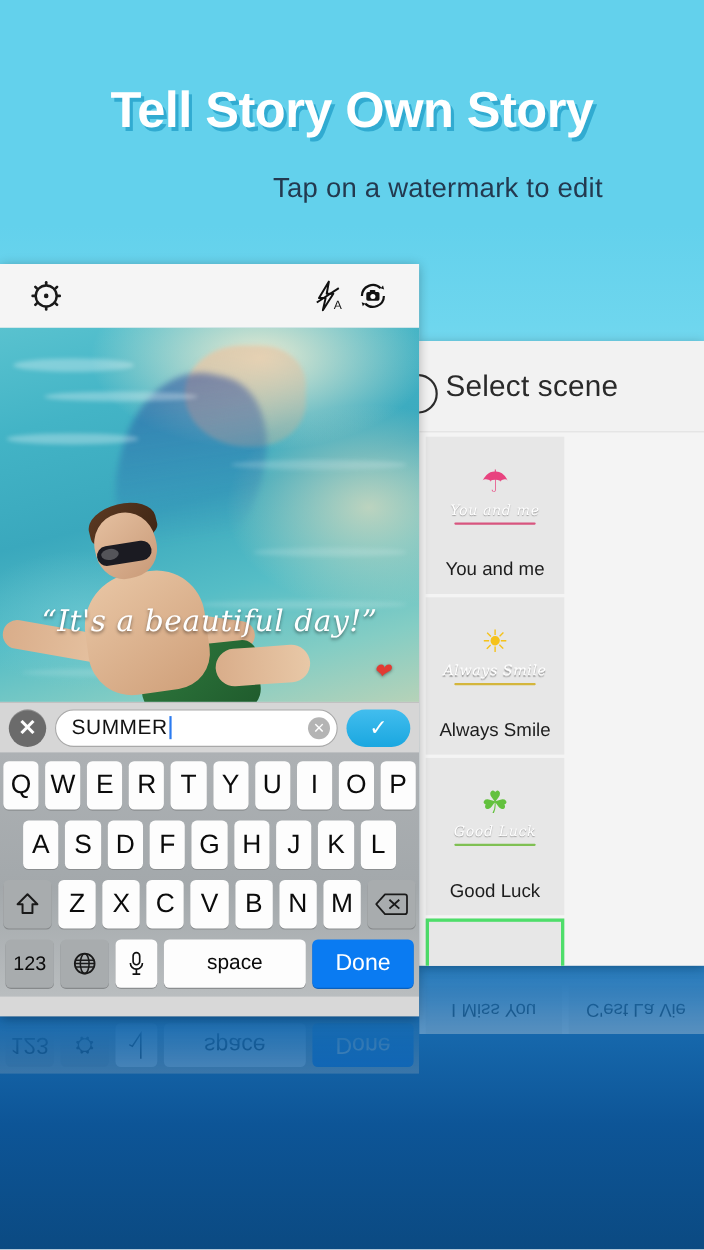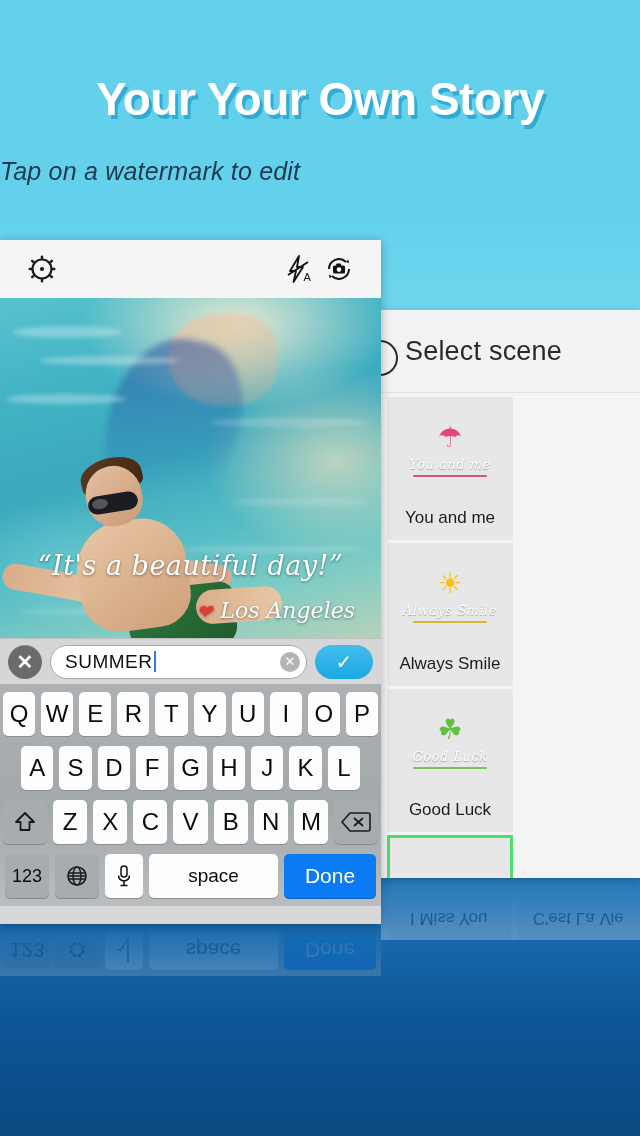--- a/index.html
+++ b/index.html
@@ -20,22 +20,22 @@
   }
 
   
   .headline-wrap { position: absolute; left: 0; top: 72px; width: 640px; text-align: center; }
   .headline {
     font-size: 46px; font-weight: bold; color: #ffffff;
     letter-spacing: -0.5px;
     text-shadow: 3px 4px 0 rgba(40,165,205,0.85);
   }
   .subhead {
-    position: absolute; left: 0; top: 157px; width: 548px; text-align: left;
-    font-size: 25px; color: #23394f; letter-spacing: 0.2px; font-style: italic;
+    position: absolute; left: 0; top: 157px; width: 548px; text-align: right;
+    font-size: 25px; color: #23394f; letter-spacing: 0.2px;
   }
 
   
   #scene-panel {
     position: absolute; left: 381px; top: 310px; width: 259px; height: 568px;
     background: #f4f4f4;
     box-shadow: 0 2px 9px rgba(0,0,0,0.25);
     overflow: hidden;
   }
   .scene-header {
@@ -291,21 +291,21 @@
     width:126px; height:44px; margin-left:6px; background:#e7e7e7;
     display:flex;align-items:center;justify-content:center;font-size:17px;color:#1d1d1d;
   }
 </style>
 </head>
 <body>
 
 <div id="stage">
 
   <div class="headline-wrap">
-    <div class="headline">Your Your Own Story</div>
+    <div class="headline">Tell Story Own Story</div>
   </div>
   <div class="subhead">Tap on a watermark to edit</div>
 
   <div id="scene-panel">
     <div class="scene-header">
       <div class="scene-back"></div>
       <div class="scene-title">Select scene</div>
     </div>
     <div class="scene-grid" id="scene-grid">
         <div class="scene-cell">
@@ -395,21 +395,20 @@
       <div class="swimmer-shorts"></div>
       <div class="swimmer-leg"></div>
       <div class="swimmer-torso"></div>
       <div class="swimmer-hair"></div>
       <div class="swimmer-head"></div>
       <div class="goggles"></div>
 
       <div class="wm-text">“It's a beautiful day!”</div>
       <div class="wm-loc">
         <span class="wm-heart">❤</span>
-        <span>Los Angeles</span>
       </div>
     </div>
 
     <div class="input-bar">
       <div class="btn-close-x">✕</div>
       <div class="text-field">
         <span class="text-val">SUMMER</span>
         <span class="caret"></span>
         <span class="field-spacer"></span>
         <span class="clear-dot">✕</span>

